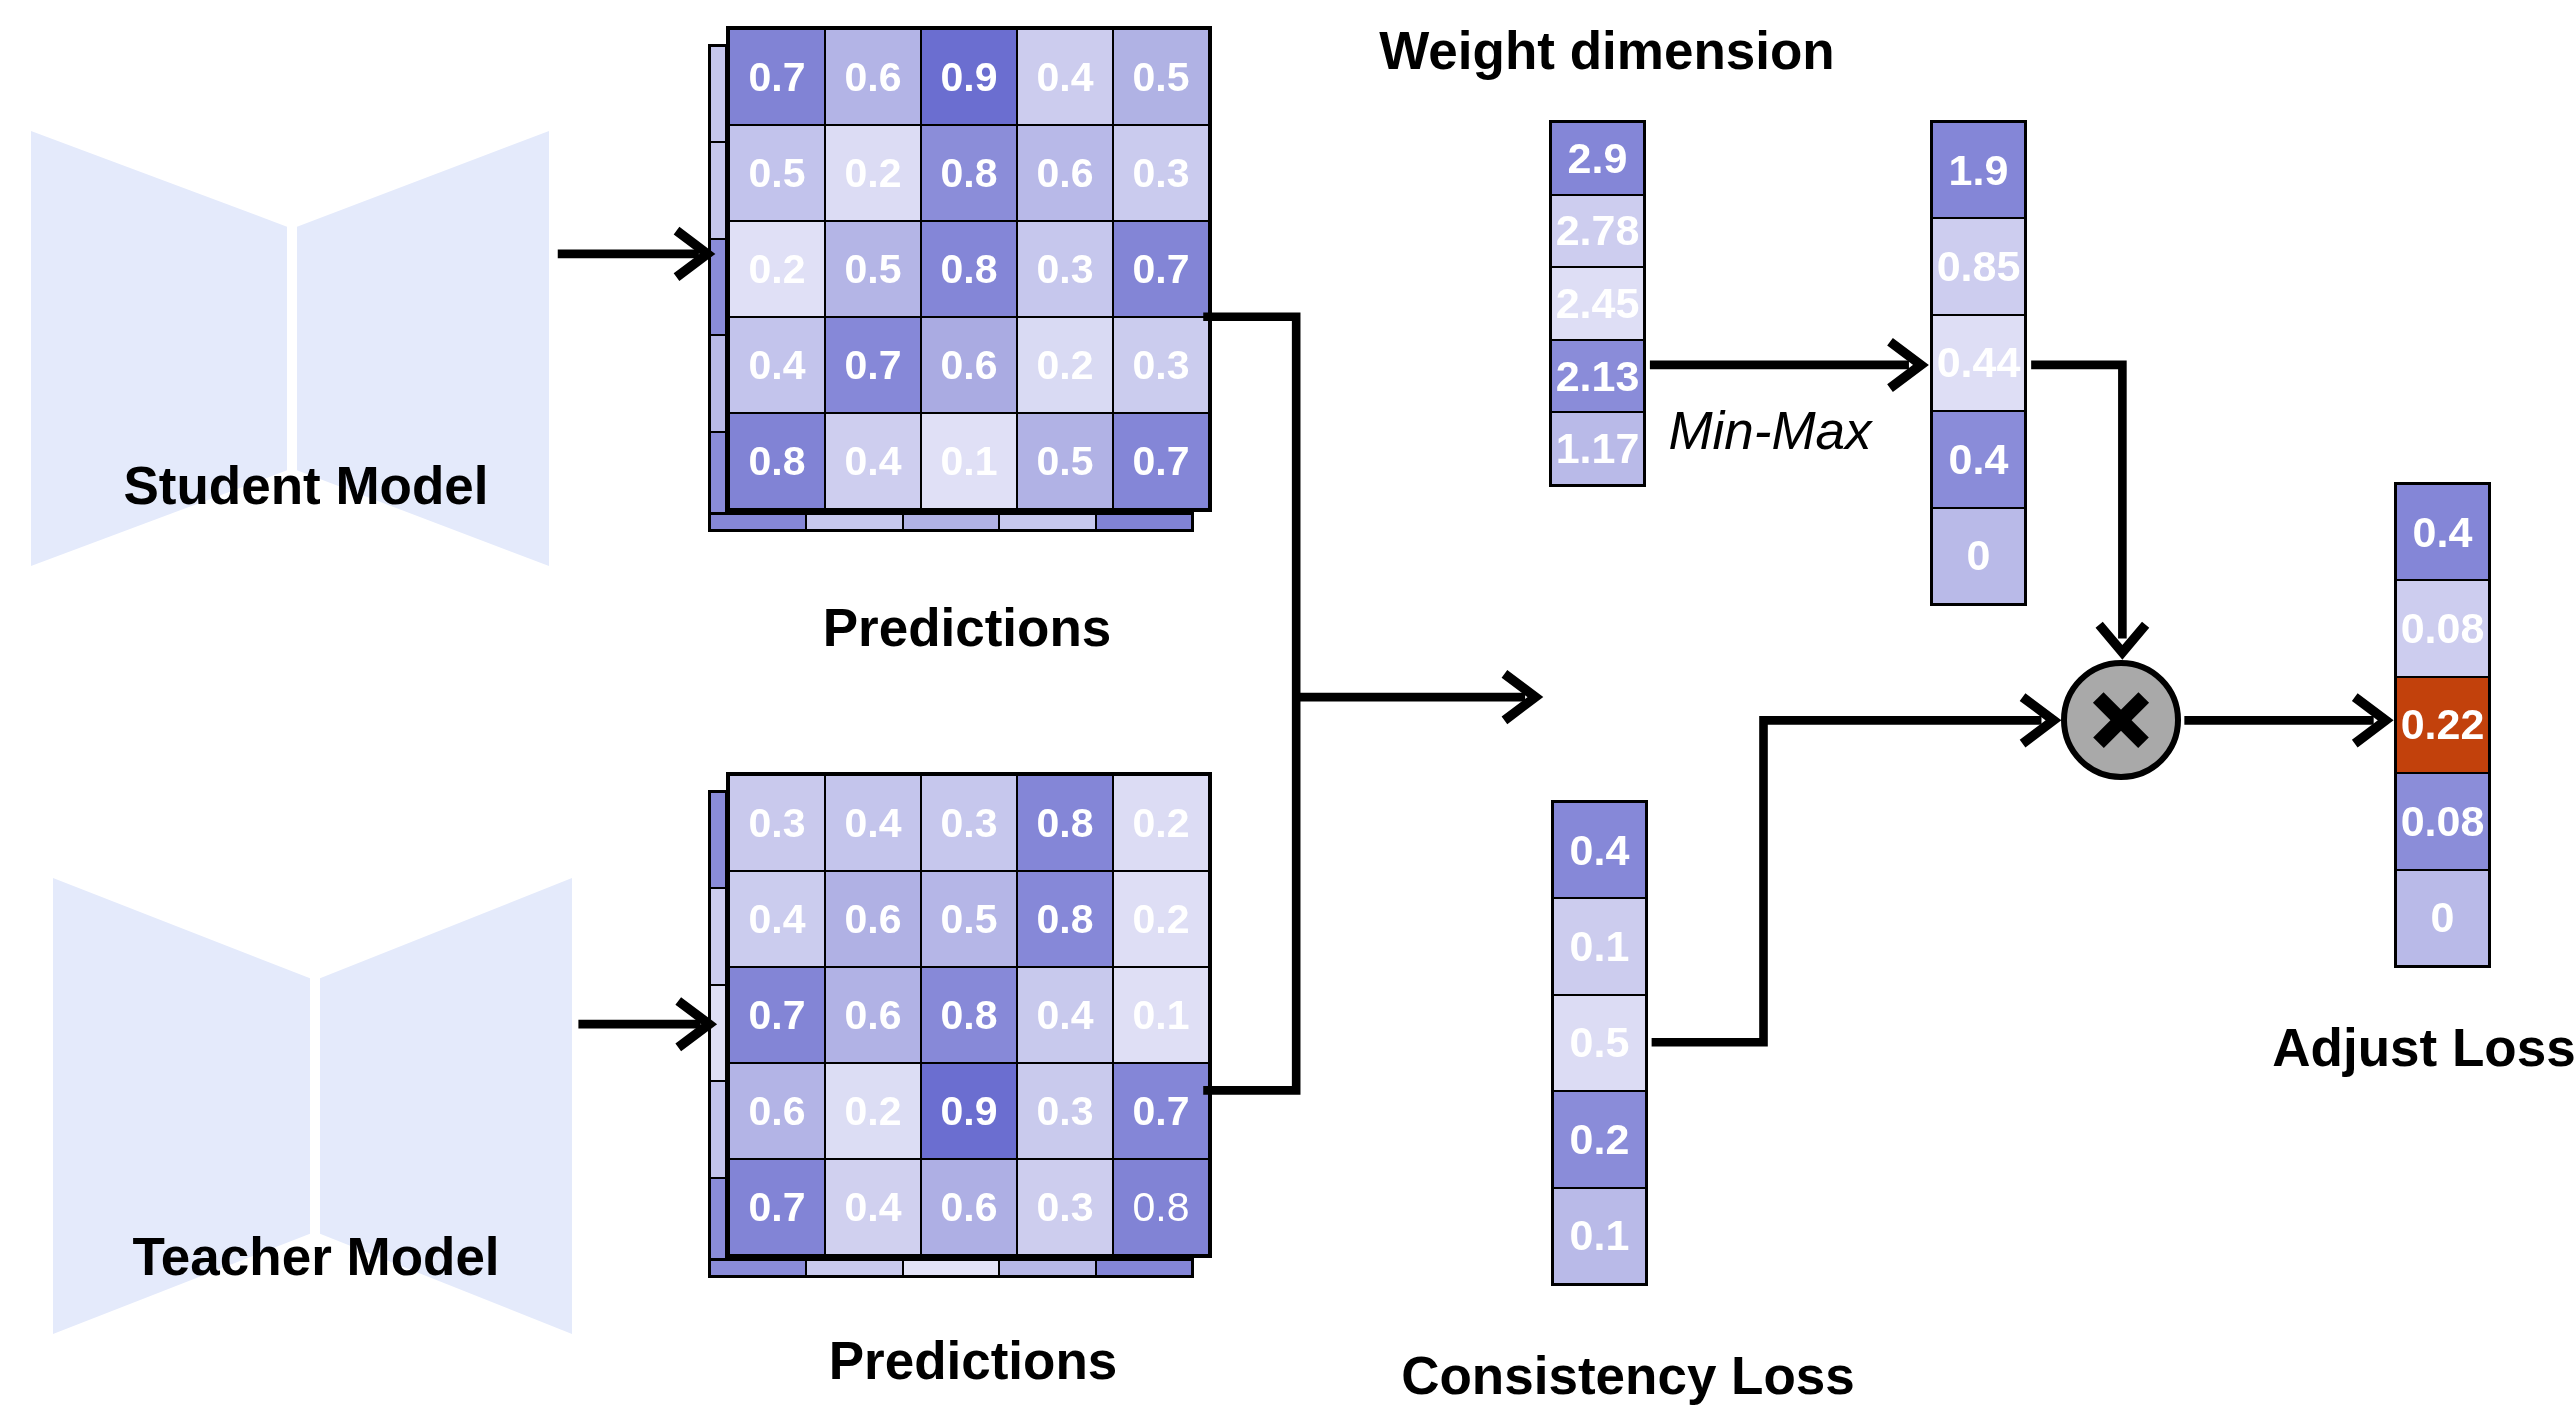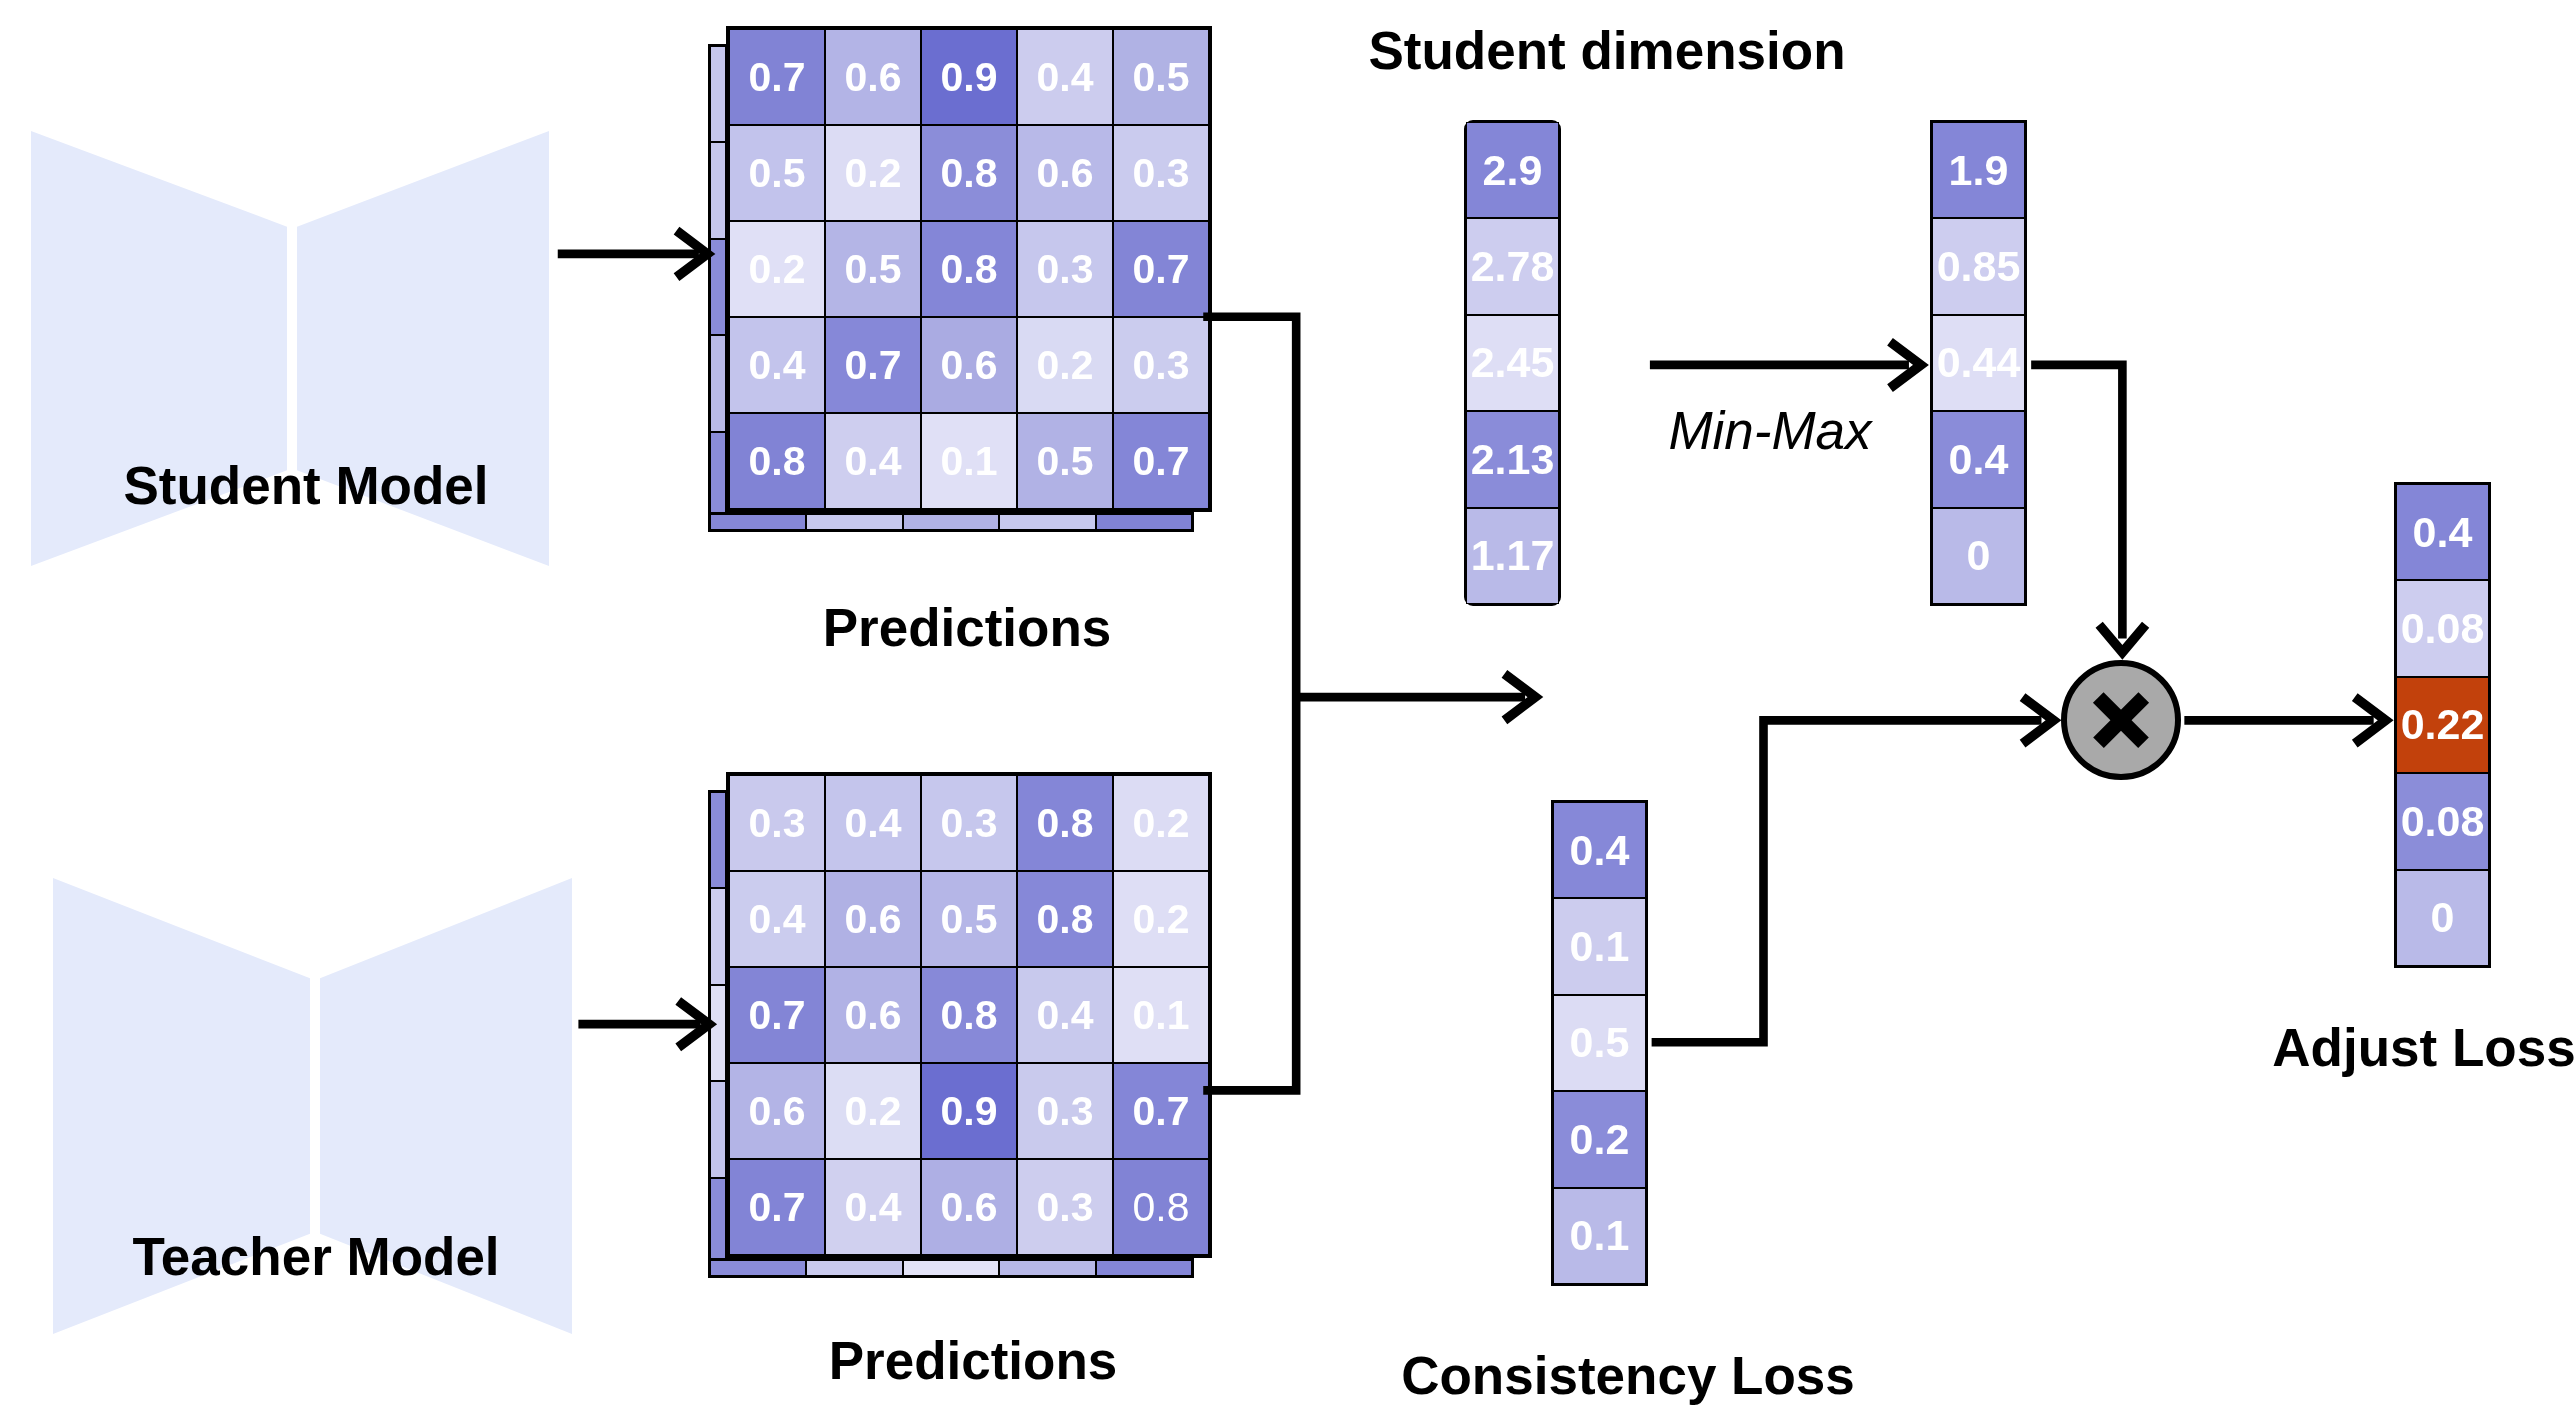--- a/index.html
+++ b/index.html
@@ -126,22 +126,22 @@
       <div class="cell" style="background: rgb(201, 202, 237);">0.3</div>
       <div class="cell" style="background: rgb(132, 134, 215);">0.7</div>
       <div class="cell" style="background: rgb(130, 132, 214);">0.7</div>
       <div class="cell" style="background: rgb(208, 208, 239);">0.4</div>
       <div class="cell" style="background: rgb(174, 175, 228);">0.6</div>
       <div class="cell" style="background: rgb(205, 205, 238);">0.3</div>
       <div class="cell" style="background: rgb(129, 131, 213); font-weight: 400;">0.8</div>
     </div>
   <div class="lbl" style="left:973px;top:1360px;">Predictions</div>
 
-  <div class="lbl" style="left:1607px;top:50px;">Student dimension</div>
-  <div class="vcol" style="left:1464px;top:120px;width:97px;height:486px;border-radius:9px;">
+  <div class="lbl" style="left:1607px;top:50px;">Weight dimension</div>
+  <div class="vcol" style="left:1549px;top:120px;width:97px;height:367px;">
       <div class="cell" style="background: rgb(132, 134, 215);">2.9</div>
       <div class="cell" style="background: rgb(205, 205, 239);">2.78</div>
       <div class="cell" style="background: rgb(222, 222, 245);">2.45</div>
       <div class="cell" style="background: rgb(138, 140, 217);">2.13</div>
       <div class="cell" style="background: rgb(185, 186, 232);">1.17</div>
     </div>
   <div class="ilbl" style="left:1770px;top:430px;">Min-Max</div>
   <div class="vcol" style="left:1930px;top:120px;width:97px;height:486px;">
       <div class="cell" style="background: rgb(132, 134, 215);">1.9</div>
       <div class="cell" style="background: rgb(205, 205, 239);">0.85</div>

